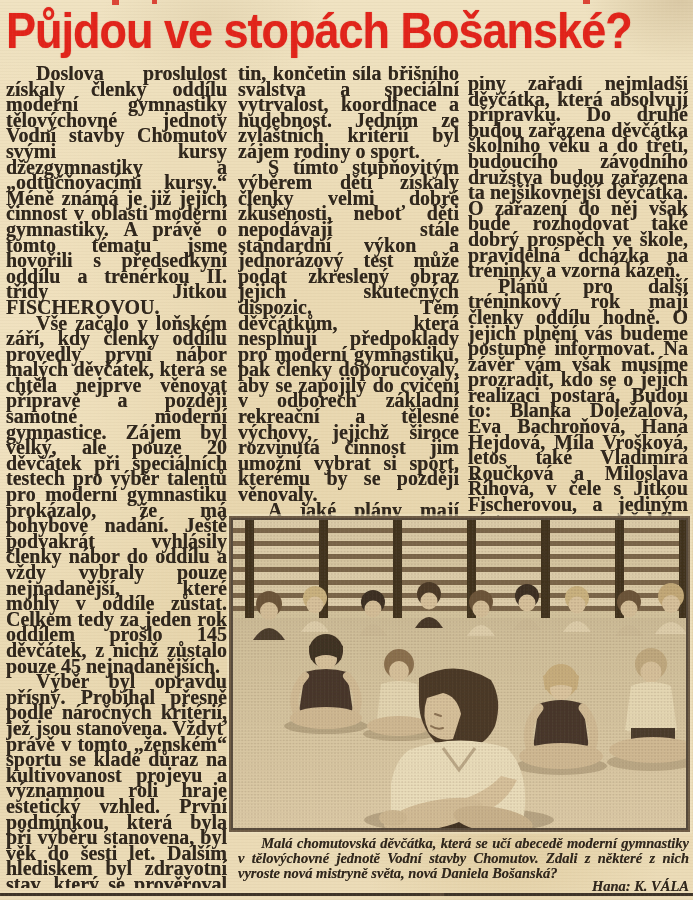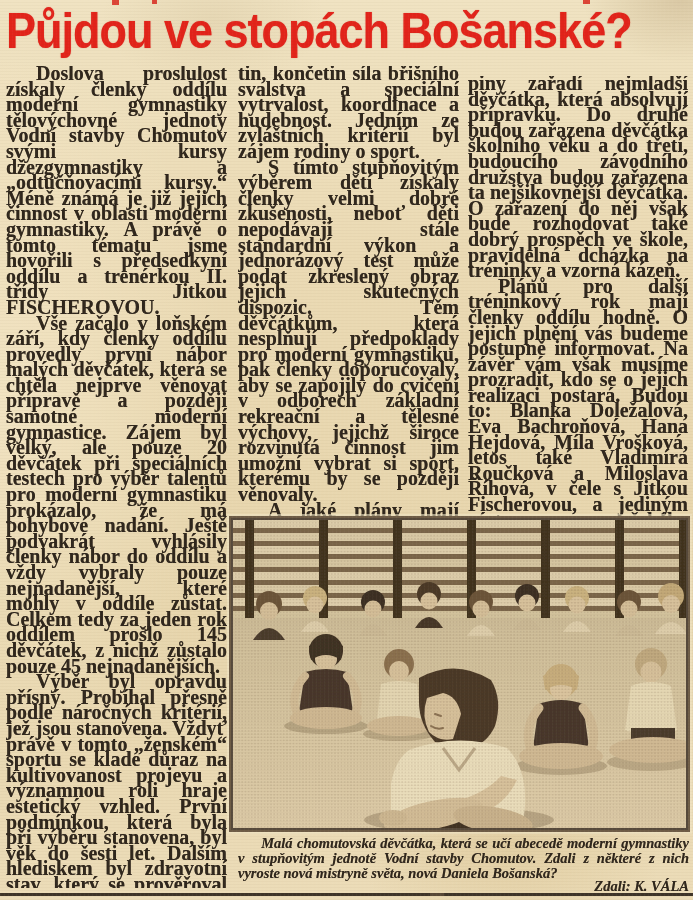--- a/index.html
+++ b/index.html
@@ -227,18 +227,18 @@
           <ellipse cx="162" cy="300" rx="14" ry="8" fill="#cdb791"></ellipse>
         </g>
 
         <rect x="0" y="0" width="457" height="312" fill="url(#ht)"></rect>
         <rect x="1" y="1" width="455" height="310" fill="none" stroke="#57493a" stroke-width="2"></rect>
       </g>
     </svg>
   </figure>
 
   <div class="caption">
-    <p><span>Malá chomutovská děvčátka, která se učí abecedě moderní gymnastiky v stupňovitým jednotě Vodní stavby Chomutov. Zdali z některé z nich vyroste nová mistryně světa, nová Daniela Bošanská?</span></p>
-    <div class="credit">Zdali: K. VÁLA</div>
+    <p><span>Malá chomutovská děvčátka, která se učí abecedě moderní gymnastiky v tělovýchovné jednotě Vodní stavby Chomutov. Zdali z některé z nich vyroste nová mistryně světa, nová Daniela Bošanská?</span></p>
+    <div class="credit">Hana: K. VÁLA</div>
   </div>
 
   <div class="bottom-rule"></div>
 </div>
 
 </body></html>

